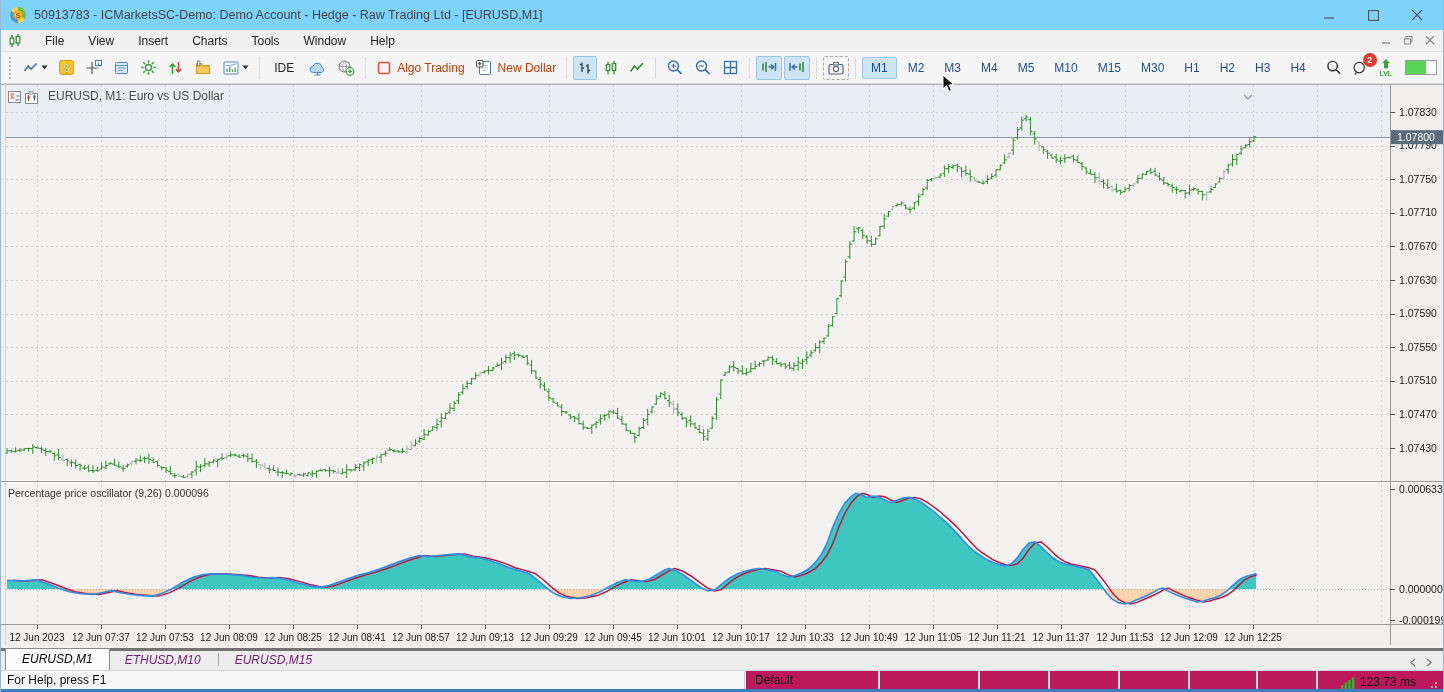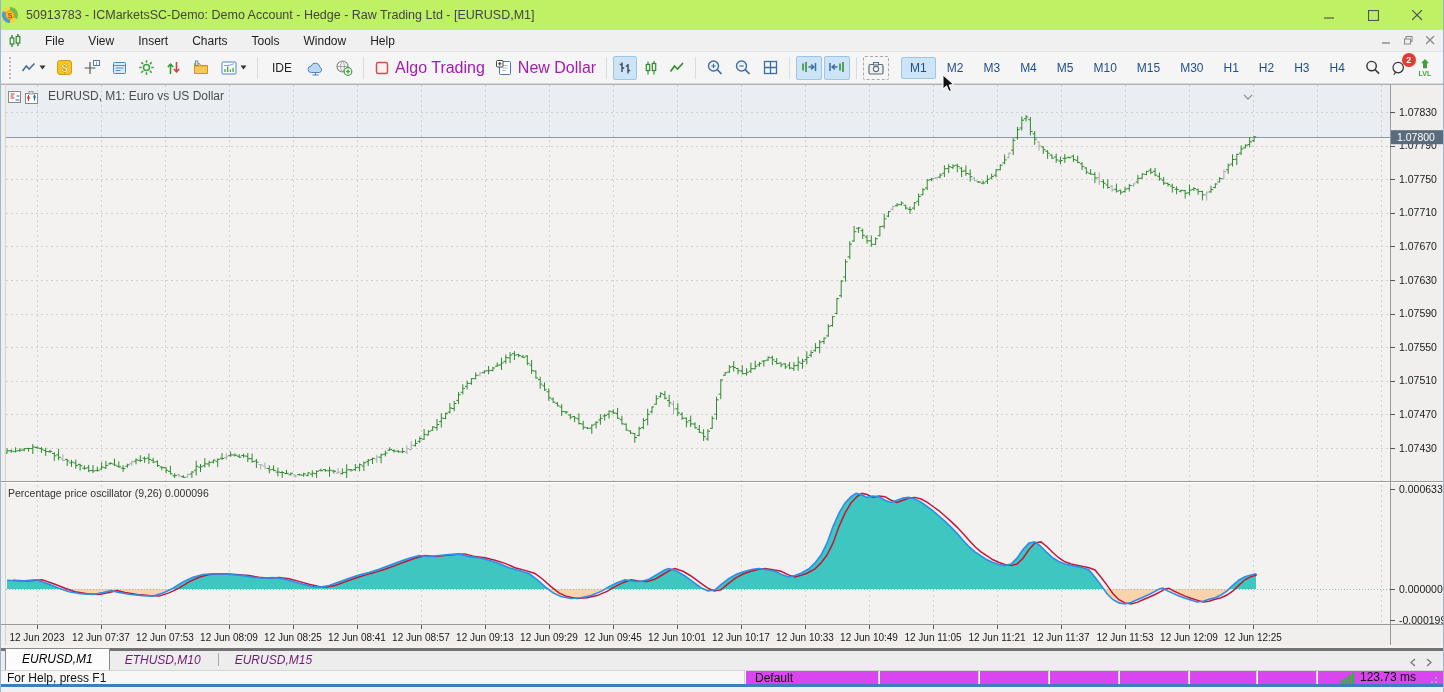--- a/index.html
+++ b/index.html
@@ -1,40 +1,40 @@
 <!DOCTYPE html>
 <html><head>
 <meta charset="utf-8">
 <style>
   html,body{margin:0;padding:0;background:#888;}
   *{box-sizing:border-box;}
   .window{position:relative;width:1444px;height:692px;background:#F0F0F0;
     font-family:"Liberation Sans",sans-serif;overflow:hidden;border-left:1px solid #9AB6D0;border-right:1px solid #9AB6D0;}
   
-  .titlebar{height:30px;background:#bef264;display:flex;align-items:center;padding:0 4px 0 0;}
+  .titlebar{height:30px;background:#7dd3fc;display:flex;align-items:center;padding:0 4px 0 8px;}
   .app-logo{width:18px;height:18px;margin-right:7px;flex:none;}
   .title-text{font-size:12.5px;color:#444;flex:1;white-space:nowrap;overflow:hidden;}
   .win-controls{display:flex;}
   .win-btn{width:44px;height:28px;display:flex;align-items:center;justify-content:center;color:#555;}
   
   .menubar{height:22px;background:#F0F0F0;display:flex;align-items:center;padding-left:6px;border-bottom:1px solid #E3E3E3;}
   .mdi-icon{width:20px;height:16px;margin-right:6px;flex:none;}
   .menu-item{font-size:12px;color:#222;padding:2px 12px;cursor:default;}
   .menu-spacer{flex:1;}
   .mini-ctrl{width:18px;height:14px;display:flex;align-items:center;justify-content:center;margin-right:4px;}
   
   .toolbar{height:32px;background:#F5F5F5;display:flex;align-items:center;padding-left:8px;border-bottom:1px solid #D8D8D8;position:relative;}
   .grip{width:5px;height:22px;margin-right:4px;border-left:2px dotted #BBB;}
   .tb-group{display:flex;align-items:center;}
   .tb-sep{width:1px;height:22px;background:#DCDCDC;margin:0 5px;}
   .tb-btn{height:24px;min-width:24px;display:flex;align-items:center;justify-content:center;
     padding:0 3px;margin:0 1px;border:1px solid transparent;border-radius:2px;}
   .tb-btn.selected{background:#CDE3F6;border-color:#9CC5E8;}
   .tb-btn.dashed{border:1px dashed #A9A9A9;}
-  .tb-label{font-size:16px;color:#a21caf;margin-left:5px;white-space:nowrap;}
+  .tb-label{font-size:12px;color:#c2410c;margin-left:5px;white-space:nowrap;}
   .tb-ide{font-size:12px;color:#222;padding:0 4px;}
   .caret{margin-left:2px;}
   .tf-btn{font-size:12px;color:#1F4E8C;padding:3px 8px;margin:0 1px;border:1px solid transparent;border-radius:2px;}
   .tf-btn.active{background:#CDE3F6;border-color:#9CC5E8;}
   .user-btn{position:relative;}
   .badge{position:absolute;top:-4px;right:-6px;background:#E03C31;color:#fff;font-size:9px;font-weight:bold;
     min-width:14px;height:14px;border-radius:8px;display:flex;align-items:center;justify-content:center;padding:0 3px;}
   .lvl-btn{display:flex;flex-direction:column;align-items:center;justify-content:center;line-height:1;}
   .lvl-text{font-size:7px;font-weight:bold;color:#3FA03F;margin-top:1px;}
   .conn-bar{width:44px;height:15px;border:1px solid #9A9A9A;background:#fff;margin:0 6px;}
@@ -47,21 +47,21 @@
   .ind-header{position:absolute;top:403px;left:7px;font-size:10.5px;color:#333;z-index:5;}
   .chart-chevron{position:absolute;top:3px;left:1242px;z-index:5;}
   
   .tabbar{height:22px;background:#EDEDED;display:flex;align-items:flex-end;padding-left:4px;border-top:3px solid #737373;position:relative;font-style:italic;}
   .tab{font-size:12px;color:#701a75;padding:3px 14px 3px 14px;margin-right:1px;position:relative;top:0;}
   .tab.active{background:#FCFCFC;border:1px solid #8a8a8a;border-bottom:none;color:#000;padding:3px 16px 4px;}
   .tab-div{width:1px;height:13px;background:#AAA;margin:0 2px 4px;}
   .tab-scroll{position:absolute;right:6px;top:4px;display:flex;}
   .tab-arrow{width:16px;height:14px;display:flex;align-items:center;justify-content:center;color:#777;}
   
-  .statusbar{height:14px;background:#d946ef;display:flex;align-items:center;font-size:12px;color:#111;border-top:1px solid #D5D5D5;}
+  .statusbar{height:19px;background:#be185d;display:flex;align-items:center;font-size:12px;color:#111;border-top:1px solid #D5D5D5;}
   .st-help{width:743px;padding-left:6px;background:#F7F7F7;height:100%;display:flex;align-items:center;}
   .st-cell{height:100%;display:flex;align-items:center;padding-left:10px;border-left:1px solid #CFCFCF;box-shadow:inset 1px 0 0 #FFF;}
   .st-latency{flex:1;display:flex;align-items:flex-end;justify-content:flex-end;border-left:1px solid #CFCFCF;box-shadow:inset 1px 0 0 #FFF;height:100%;}
   .st-latency svg{margin-right:5px;}
   .bottom-strip{height:3px;background:#3E7EBE;}
   .cursor{position:absolute;left:941px;top:74px;z-index:50;pointer-events:none;}
 </style>
 </head>
 <body>
 

